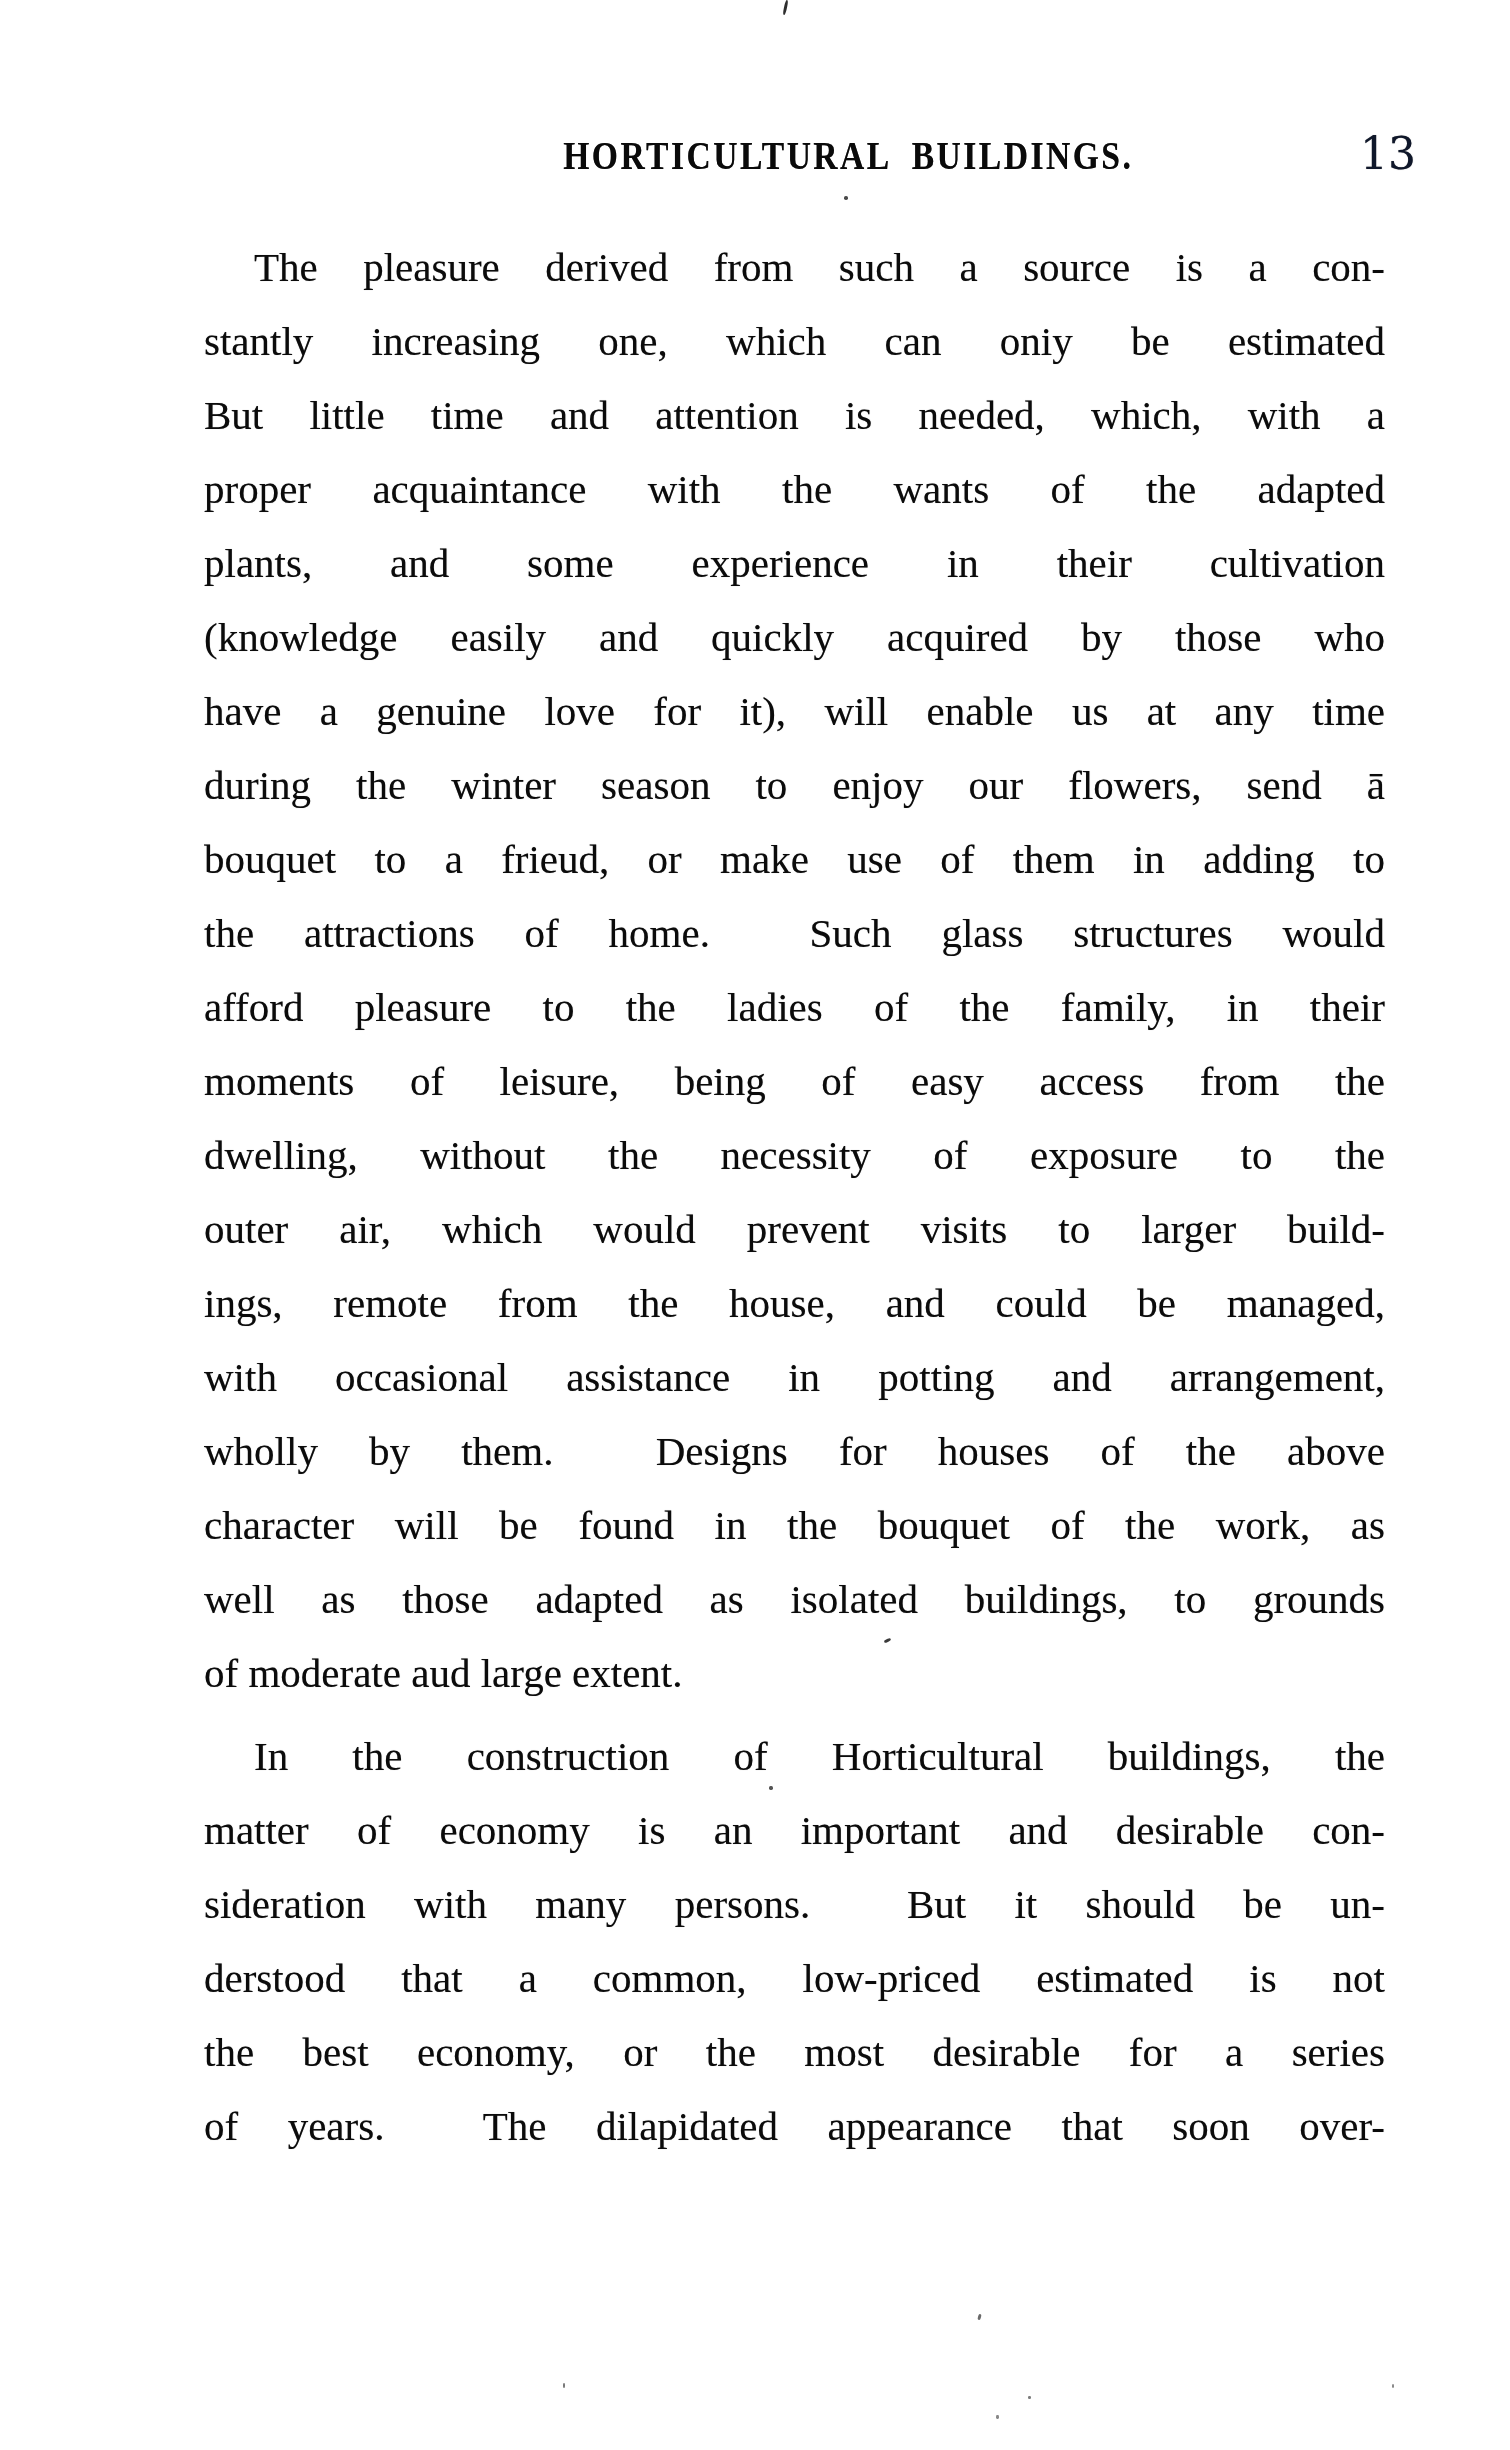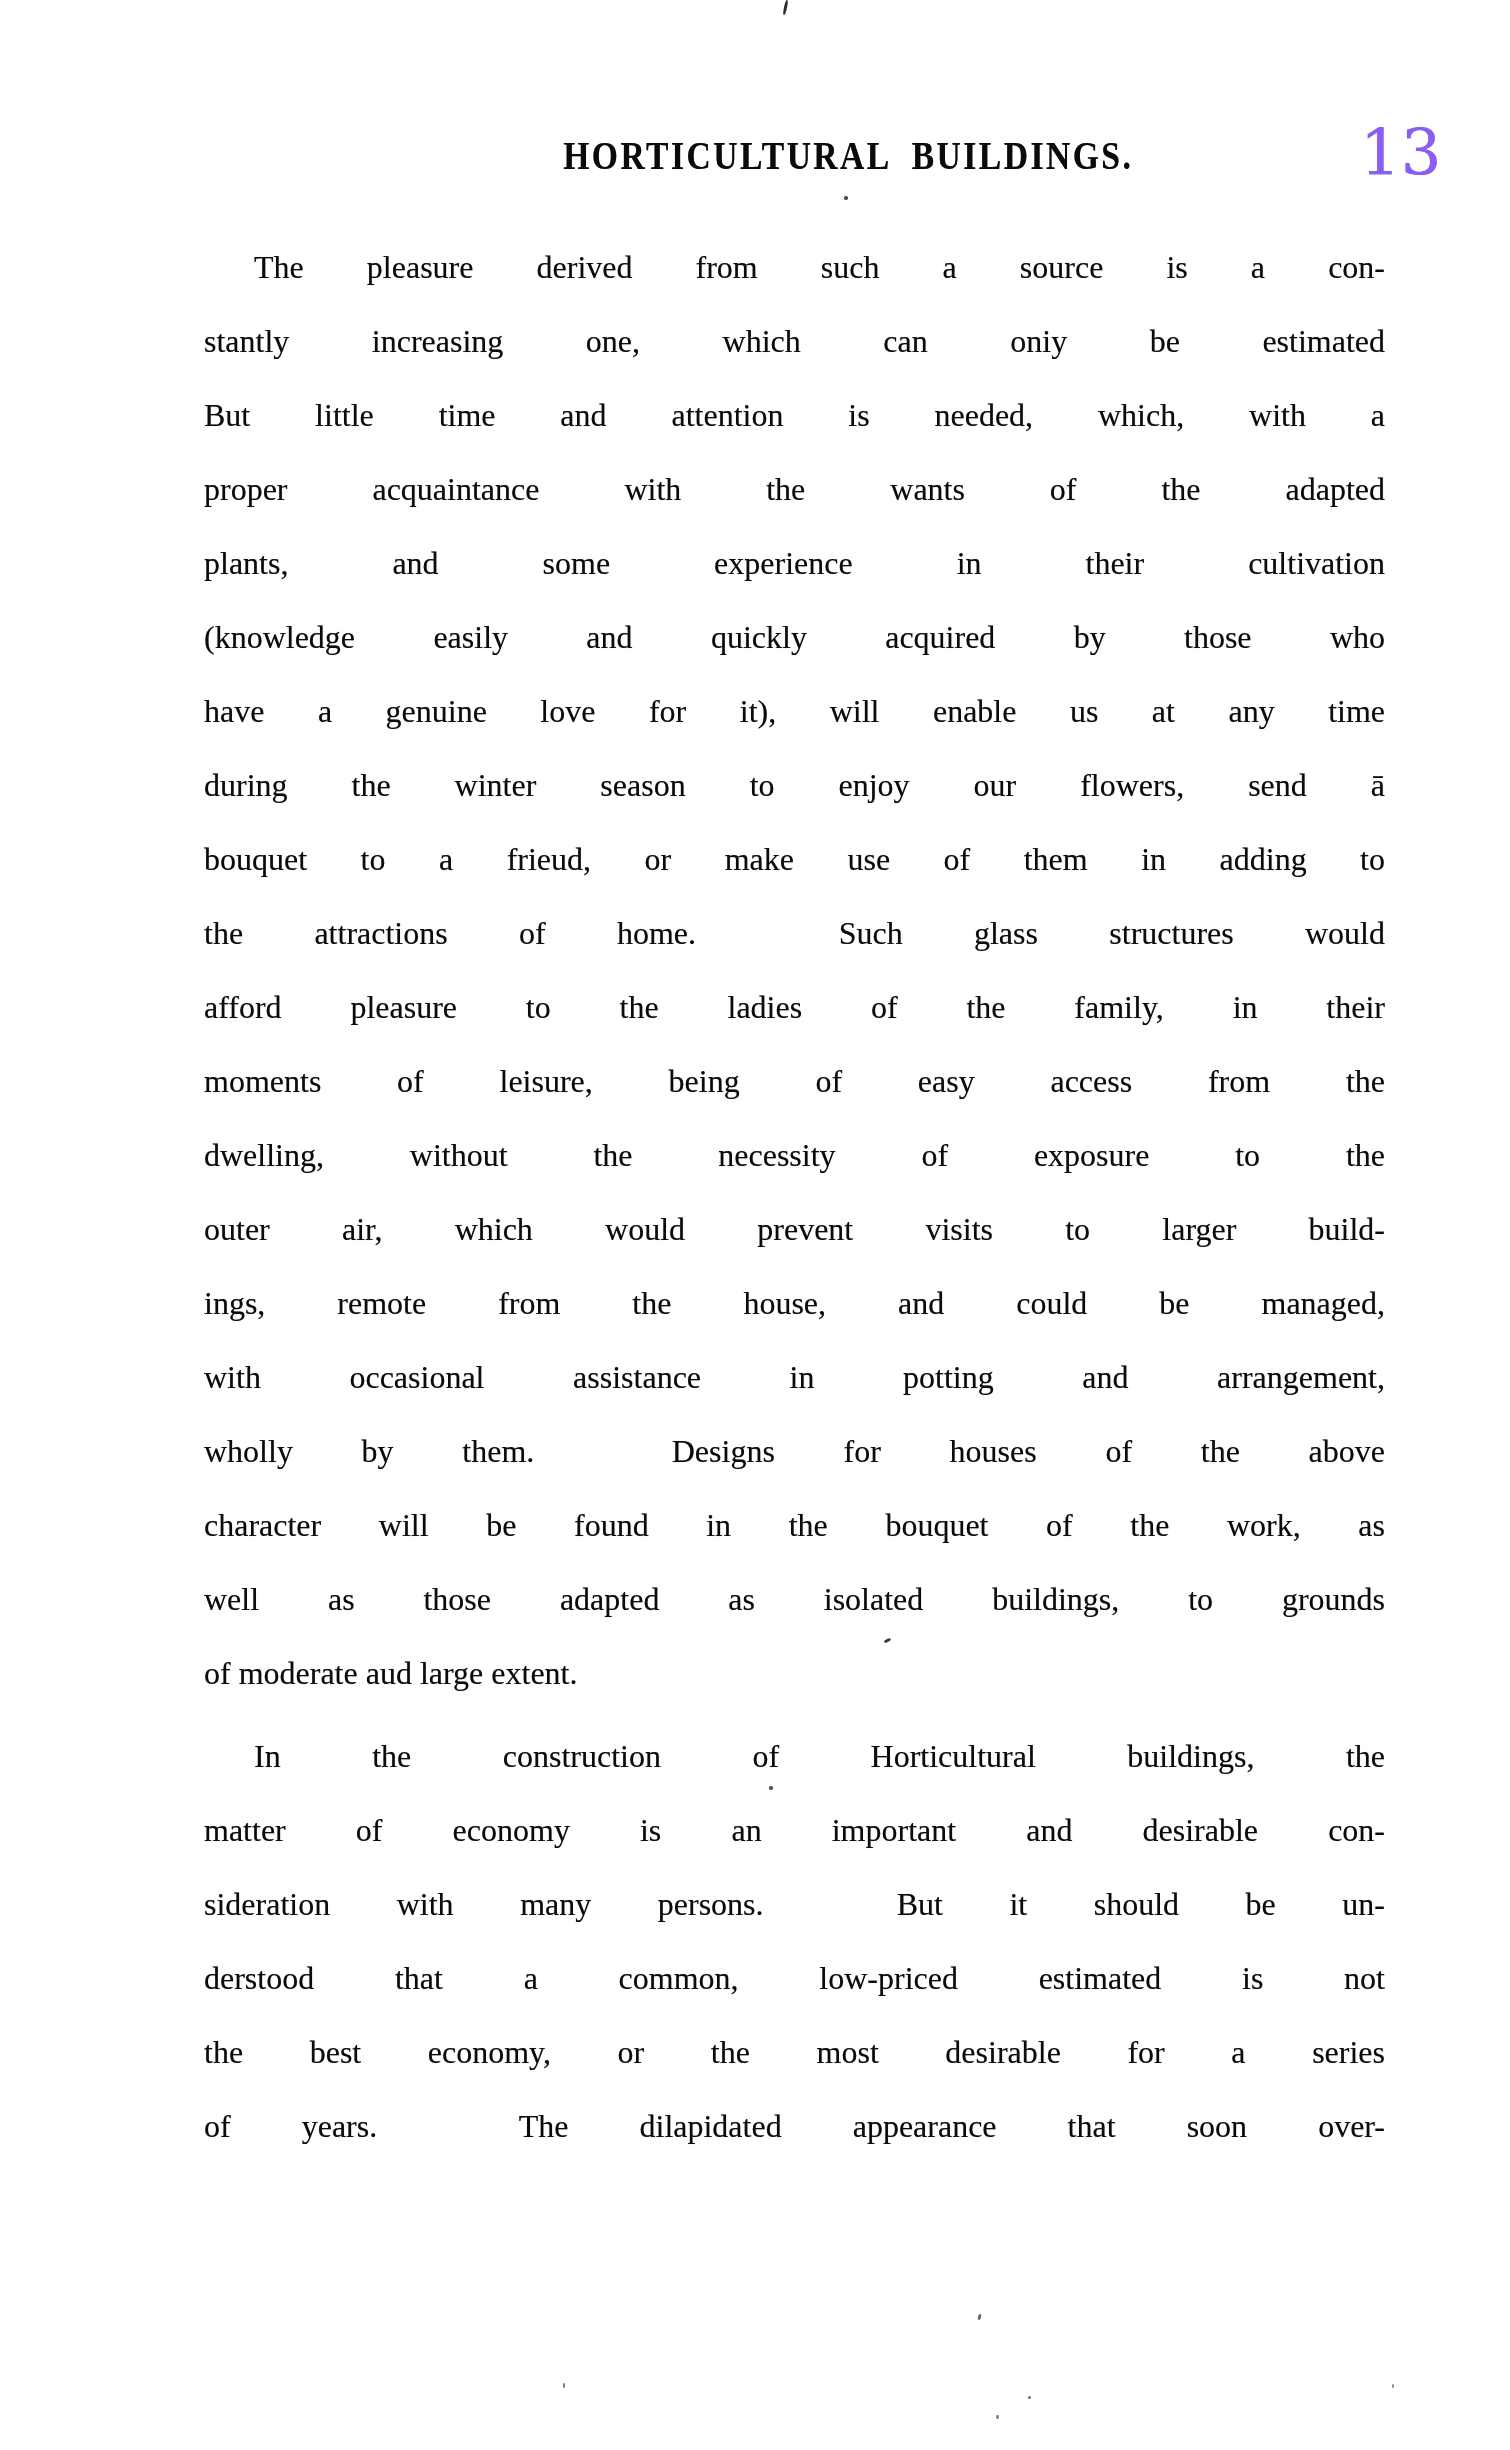--- a/index.html
+++ b/index.html
@@ -32,29 +32,29 @@
     font-size: 41px;
     letter-spacing: 3px;
     word-spacing: 13.3px;
     color: #0a0a0a;
     text-shadow: 0 0 0.7px rgba(0,0,0,0.55);
   }
   .folio {
     position: absolute;
     top: 127px; left: 1360px;
     font-family: "DejaVu Serif", serif;
-    font-size: 64px; line-height: 53px;
-    color: #8b5cf6;
+    font-size: 44px; line-height: 53px;
+    color: #0f172a;
     text-shadow: 0 0 0.7px rgba(0,0,0,0.5);
   }
   
   .body-text {
     position: absolute;
     left: 204px; top: 230px; width: 1181px;
-    font-size: 32px;
+    font-size: 41px;
     line-height: 74px;
     text-shadow: 0 0 0.7px rgba(0,0,0,0.45);
   }
   .line {
     height: 74px;
     white-space: pre-wrap;      
     text-align: justify;
     text-align-last: justify;   
   }
   .line.first { text-indent: 50px; }

